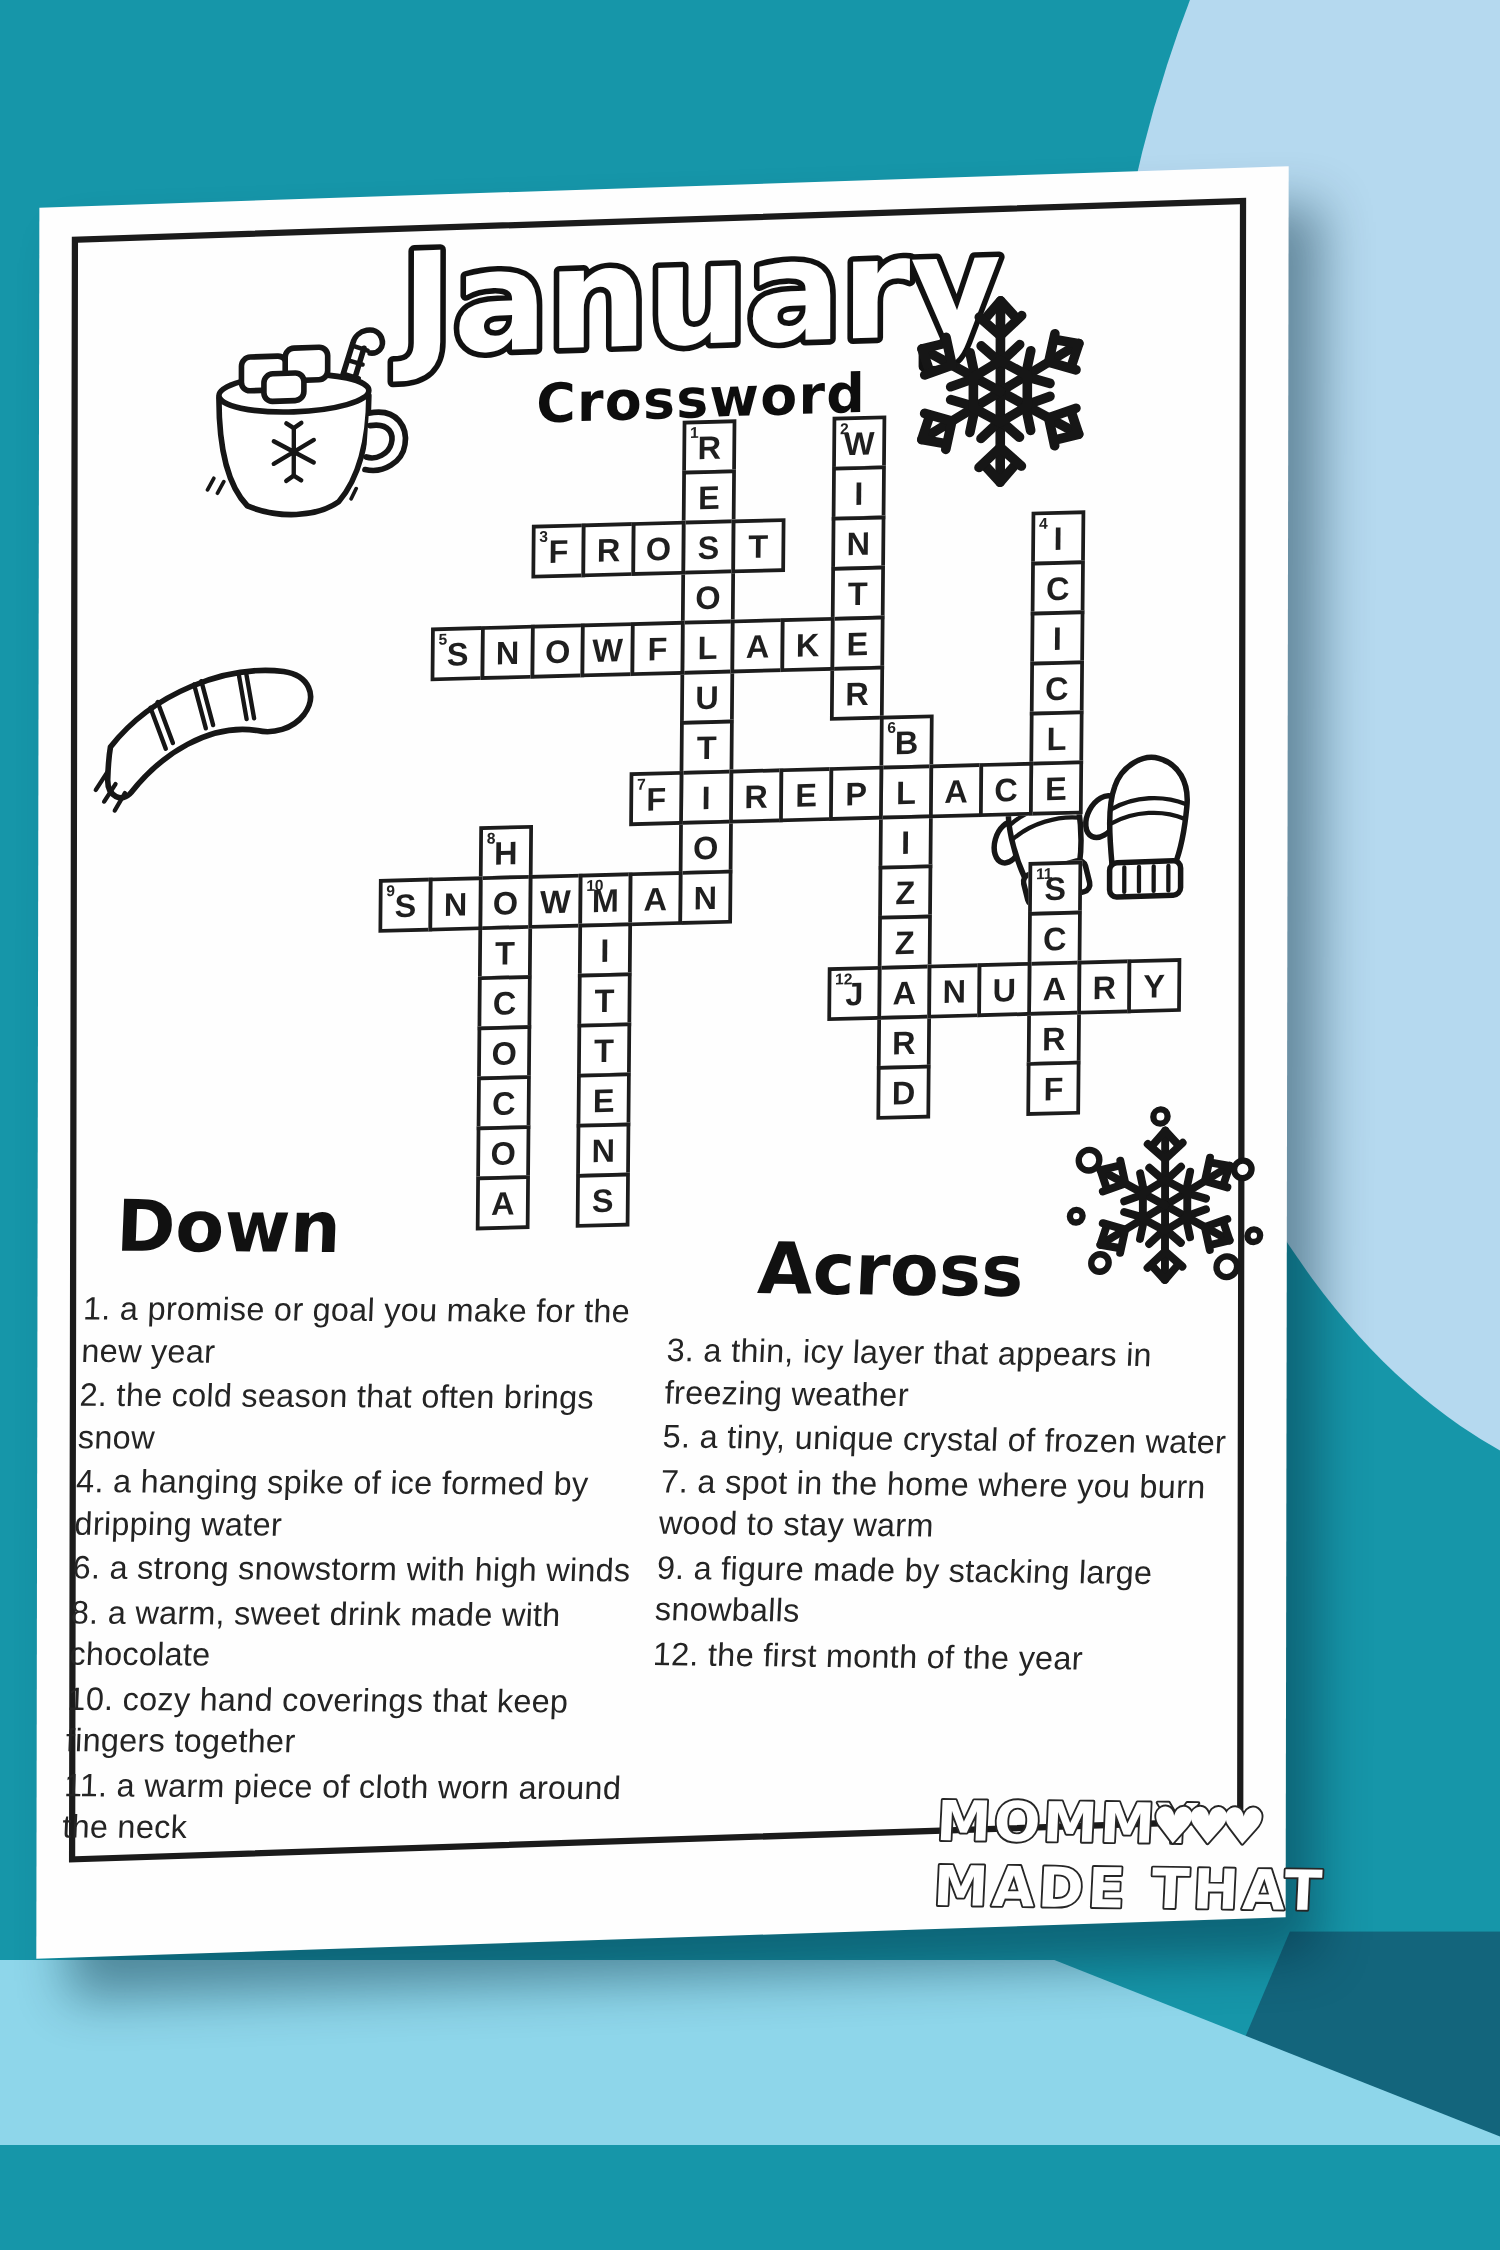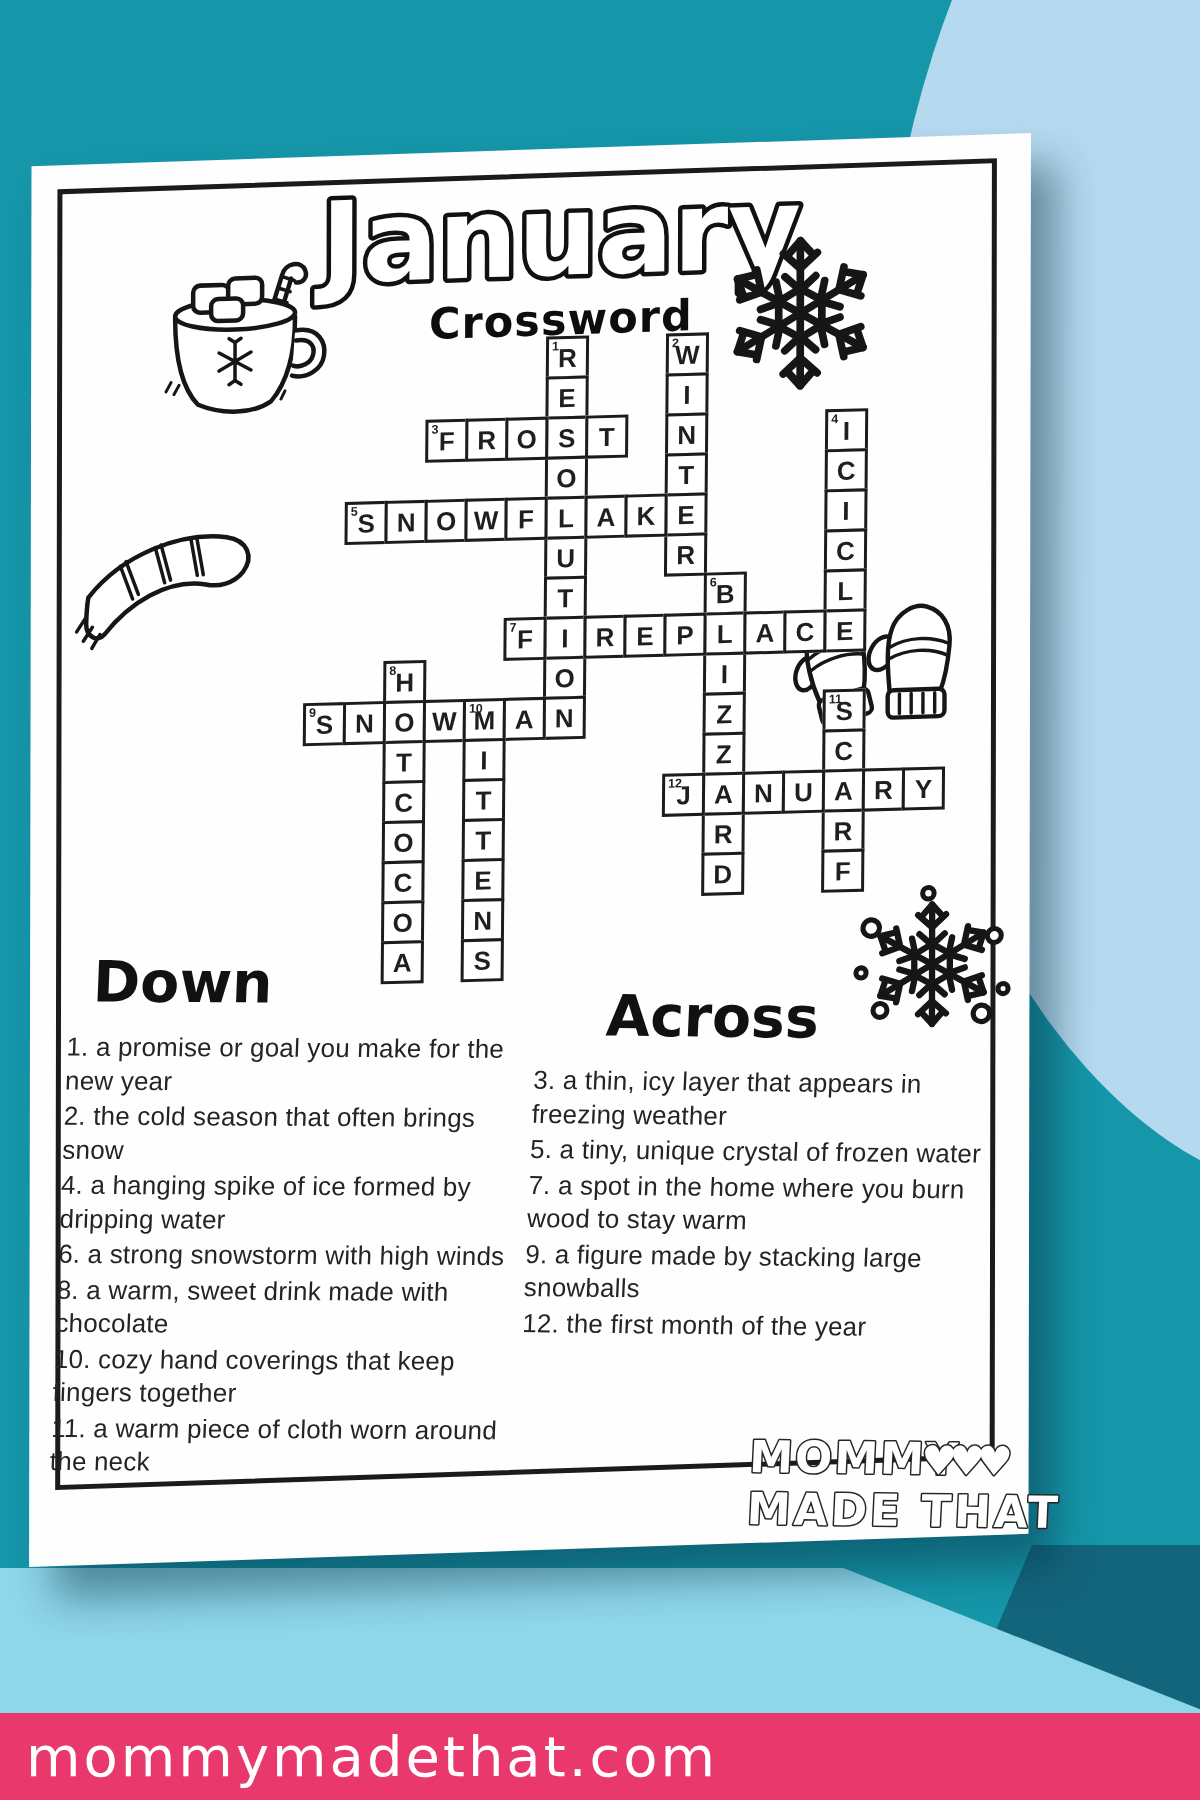--- a/index.html
+++ b/index.html
@@ -426,16 +426,13 @@
 
     <svg class="logo-svg" viewBox="0 0 320 120">
       <g font-family="DejaVu Sans, sans-serif" font-weight="800" fill="#ffffff" stroke="#262626" stroke-width="3" paint-order="stroke" stroke-linejoin="round">
         <text x="4" y="44" font-size="44" letter-spacing="2">MOMMY</text>
         <text x="176" y="44" font-size="40" letter-spacing="-8">♥♥♥</text>
         <text x="4" y="96" font-size="44" letter-spacing="3">MADE THAT</text>
       </g>
     </svg>
   </div>
 
-  <div class="footer-bar">
-    <div class="site">mommymadethat.com</div>
-  </div>
 </div>
 
 </body></html>

